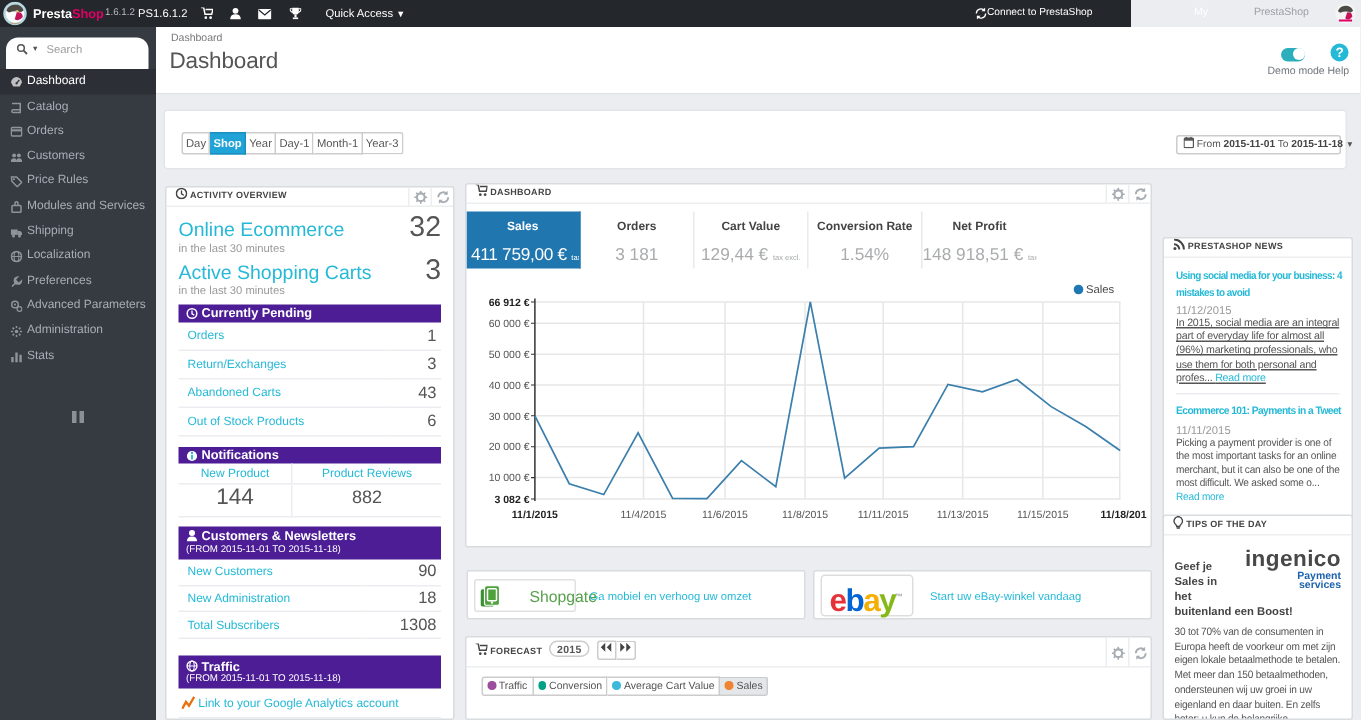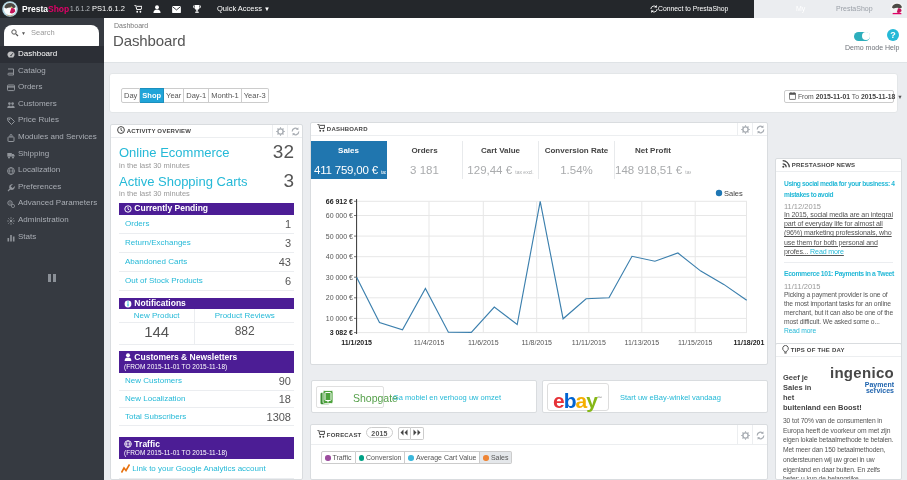--- a/index.html
+++ b/index.html
@@ -260,21 +260,21 @@
           </svg> Customers &amp; Newsletters</div>
       <div style="font-size:6.5px;line-height:7.5px;">(FROM 2015-11-01 TO 2015-11-18)</div>
     </div>
     <table class="ltab2" style="width:100%;border-collapse:collapse;">
       <tbody>
           <tr>
             <td>New Customers</td>
             <td class="num">90</td>
           </tr>
       <tr>
-            <td>New Localization</td>
+            <td>New Administration</td>
             <td class="num">18</td>
           </tr>
       <tr>
             <td>Total Subscribers</td>
             <td class="num">1308</td>
           </tr>
     </tbody>
       </table>
     <div class="cyanbar" style="margin-top:11px;padding:2.5px 0 2.5px 5px;" id="trbar">
       <div style="font-size:8.5px;line-height:9.5px;font-weight:bold;"><svg width="8" height="8" viewBox="0 0 8 8" style="vertical-align:-1.5px;">

